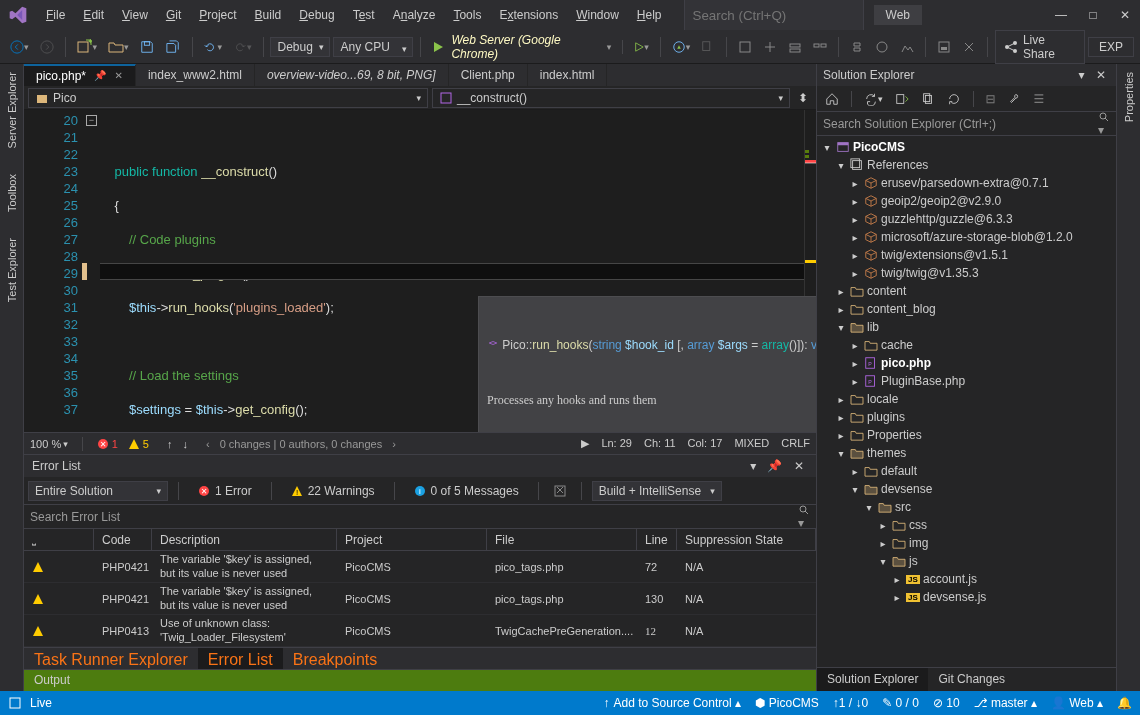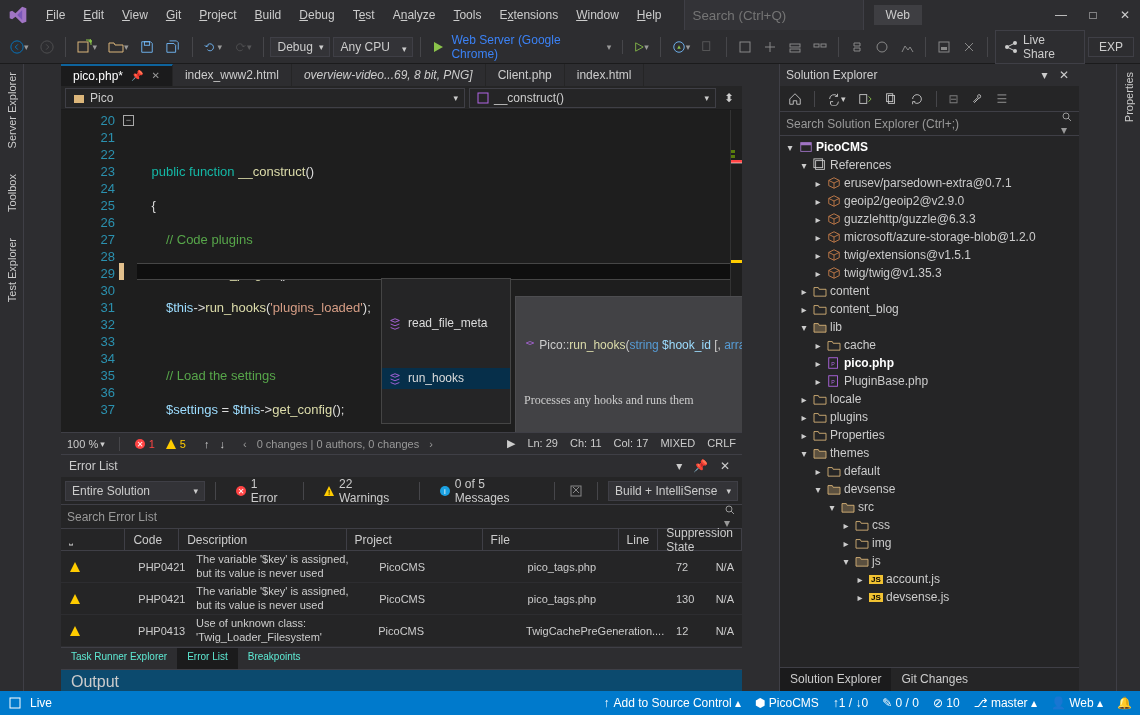--- a/index.html
+++ b/index.html
@@ -14,25 +14,25 @@
 .web-pill { margin-left: 8px; background: #3e3e42; padding: 3px 12px; color: #ccc; }
 .win-controls { margin-left: auto; display: flex; gap: 18px; color: #ccc; }
 .win-btn { cursor: pointer; width: 14px; text-align: center; }
 
 .toolbar { height: 34px; background: #2d2d30; border-bottom: 1px solid #1b1b1c; display: flex; align-items: center; padding: 0 6px; gap: 3px; }
 .tb-btn { padding: 3px 4px; cursor: pointer; display: inline-flex; align-items: center; color: #ccc; }
 .tb-sep { width: 1px; height: 20px; background: #46464a; margin: 0 4px; }
 .combo { background: #333337; border: 1px solid #3f3f46; padding: 2px 6px; color: #ccc; display: flex; align-items: center; gap: 4px; min-width: 60px; }
 .combo.wide { min-width: 80px; align-items: flex-end; }
 .play { color: #8bc34a; }
-.run-text { color: #3b82f6; }
+.run-text { color: #fef9c3; font-style: italic; }
 .live-share { margin-left: auto; display: flex; align-items: center; gap: 6px; padding: 2px 8px; border: 1px solid #3f3f46; }
 .exp-box { border: 1px solid #3f3f46; padding: 2px 10px; }
 
-.body-row { flex: 1; display: flex; overflow: hidden; gap: 37px; }
+.body-row { flex: 1; display: flex; overflow: hidden; }
 .left-tabs { width: 24px; background: #2d2d30; border-right: 1px solid #3f3f46; display: flex; flex-direction: column; align-items: center; padding-top: 4px; gap: 18px; }
 .vtab { writing-mode: vertical-rl; transform: rotate(180deg); font-size: 11px; color: #ccc; cursor: pointer; padding: 4px 2px; }
 
 .main-col { flex: 1; display: flex; flex-direction: column; overflow: hidden; }
 .tabs-row { height: 22px; background: #2d2d30; display: flex; align-items: stretch; }
 .tab { padding: 3px 12px; color: #ccc; background: #2d2d30; display: flex; align-items: center; gap: 8px; font-size: 12px; border-right: 1px solid #252526; cursor: pointer; position: relative; }
 .tab.active { background: #1b1b1c; color: #fff; border-top: 1px solid #007acc; }
 .tab.active::before { content: ''; position: absolute; left: 0; right: 0; top: -1px; height: 2px; background: #0e639c; }
 .tab .x { font-size: 10px; color: #999; }
 .tab.preview { font-style: italic; align-items: center; }
@@ -74,24 +74,24 @@
 .errlist-hdr { height: 22px; background: #2d2d30; display: flex; align-items: center; justify-content: space-between; padding: 0 8px; font-size: 12px; }
 .errlist-tb { height: 28px; background: #252526; border-bottom: 1px solid #3f3f46; display: flex; align-items: center; padding: 0 4px; gap: 6px; font-size: 12px; }
 .pill { display: flex; align-items: center; gap: 5px; padding: 3px 8px; border: 1px solid transparent; }
 .errlist-search { height: 24px; border-bottom: 1px solid #3f3f46; display: flex; align-items: center; padding: 0 6px; color: #999; }
 .errlist-cols { height: 22px; background: #252526; border-bottom: 1px solid #3f3f46; display: flex; align-items: center; font-size: 12px; color: #ccc; }
 .col { padding: 0 8px; border-right: 1px solid #3f3f46; height: 100%; display: flex; align-items: center; }
 .errlist-row { height: 32px; display: flex; align-items: center; font-size: 11px; border-bottom: 1px solid #2d2d30; }
 .errlist-row .col { border-right: none; }
 
 .bottom-tabs { height: 22px; background: #2d2d30; display: flex; align-items: stretch; border-top: 1px solid #3f3f46; }
-.btab { padding: 3px 10px; font-size: 10px; color: #5eead4; cursor: pointer; }
+.btab { padding: 3px 10px; font-size: 16px; color: #f97316; cursor: pointer; }
 .btab.active { background: #1b1b1c; }
 
-.output-hdr { height: 22px; background: #0c4a6e; padding: 3px 10px; font-size: 16px; border-top: 1px solid #3f3f46; }
+.output-hdr { height: 22px; background: #4d7c0f; padding: 3px 10px; font-size: 12px; border-top: 1px solid #3f3f46; }
 
 .statusbar { height: 24px; background: #007acc; display: flex; align-items: center; padding: 0 8px; color: #fff; font-size: 12px; gap: 8px; }
 .sb-right { margin-left: auto; display: flex; align-items: center; gap: 14px; }
 
 .solution { width: 300px; background: #252526; border-left: 1px solid #3f3f46; display: flex; flex-direction: column; }
 .sol-hdr { height: 22px; background: #2d2d30; display: flex; align-items: center; justify-content: space-between; padding: 0 6px; font-size: 12px; }
 .sol-tb { height: 26px; border-bottom: 1px solid #3f3f46; display: flex; align-items: center; padding: 0 4px; gap: 4px; }
 .sol-tb .tb-btn svg { width: 14px; height: 14px; }
 .sol-search { height: 24px; border-bottom: 1px solid #3f3f46; display: flex; align-items: center; padding: 0 6px; color: #999; font-size: 12px; }
 .tree { flex: 1; overflow: auto; padding: 2px 0; font-size: 12px; }
@@ -387,28 +387,20 @@
 
 
 
 
 
 
 
 
 
 
-        <div class="intellisense">
-          <div class="is-item"><svg class="is-icon" viewBox="0 0 16 16">
-                <path d="M3 4l5-2 5 2-5 2z M3 8l5 2 5-2 M3 12l5 2 5-2" stroke="#b267e6" fill="none"></path>
-              </svg><span>read_file_meta</span></div>
-          <div class="is-item sel"><svg class="is-icon" viewBox="0 0 16 16">
-                <path d="M3 4l5-2 5 2-5 2z M3 8l5 2 5-2 M3 12l5 2 5-2" stroke="#b267e6" fill="none"></path>
-              </svg><span>run_hooks</span></div>
-        </div>
 
         <div class="tooltip">
           <div class="sig"><svg style="display:inline;vertical-align:middle;" width="12" height="12" viewBox="0 0 16 16">
                 <path d="M3 4l5-2 5 2-5 2z" stroke="#b267e6" fill="none"></path>
               </svg> <span>Pico</span>::<span class="fn">run_hooks</span>(<span class="type">string</span> <span class="param">$hook_id</span> [, <span class="type">array</span> <span class="param">$args</span> = <span class="kw">array</span>()]): <span class="type">void</span></div>
           <div class="desc">Processes any hooks and runs them</div>
         </div>
 
         <div class="minimap">
           <div class="mm-change" style="top:40px;"></div>
@@ -550,21 +542,21 @@
           <div class="errlist-row">
             <div class="col" style="width:70px;">
               <svg width="12" height="12">
                 <path d="M6 1l5 10H1z" fill="#fc0"></path>
               </svg>
             </div>
     <div class="col" style="width:58px;">PHP0413</div>
     <div class="col" style="width:185px;line-height:1.2;">Use of unknown class: 'Twig_Loader_Filesystem'</div>
     <div class="col" style="width:150px;">PicoCMS</div>
     <div class="col" style="width:150px;">TwigCachePreGeneration....</div>
-    <div class="col" style="width:40px;">12</div>
+    <div class="col" style="width:40px;font-family:Liberation Serif, serif;">12</div>
     <div class="col" style="flex:1;">N/A</div>
           </div>
         </div>
     </div>
 
     <div class="bottom-tabs">
       <div class="btab">Task Runner Explorer</div>
       <div class="btab active">Error List</div>
       <div class="btab">Breakpoints</div>
     </div>

